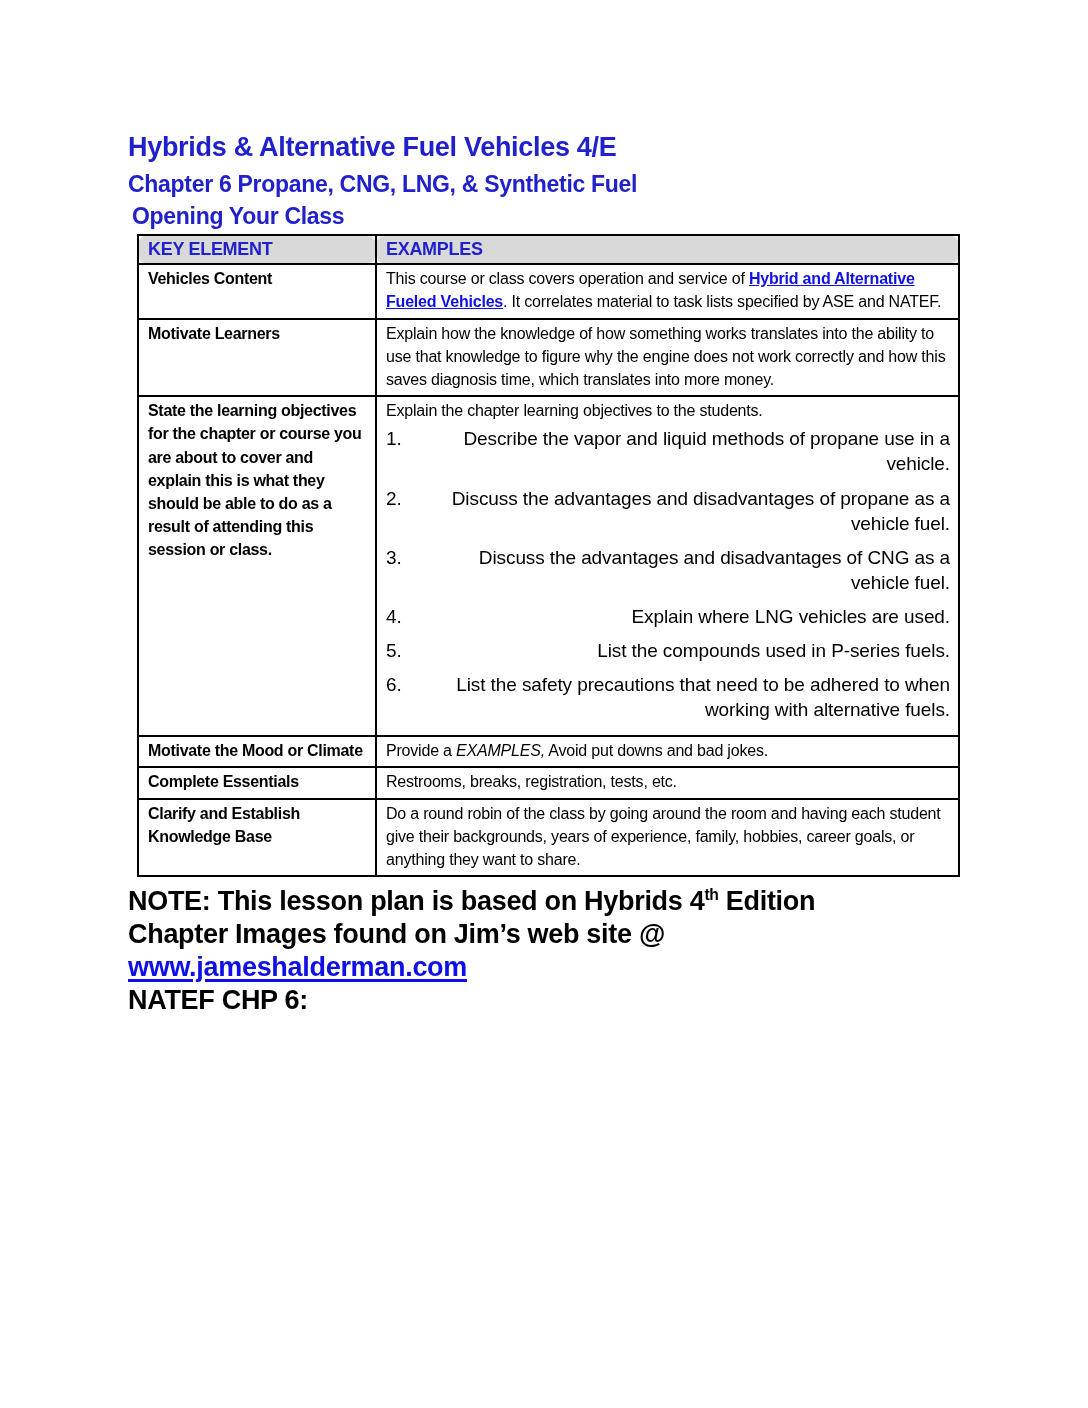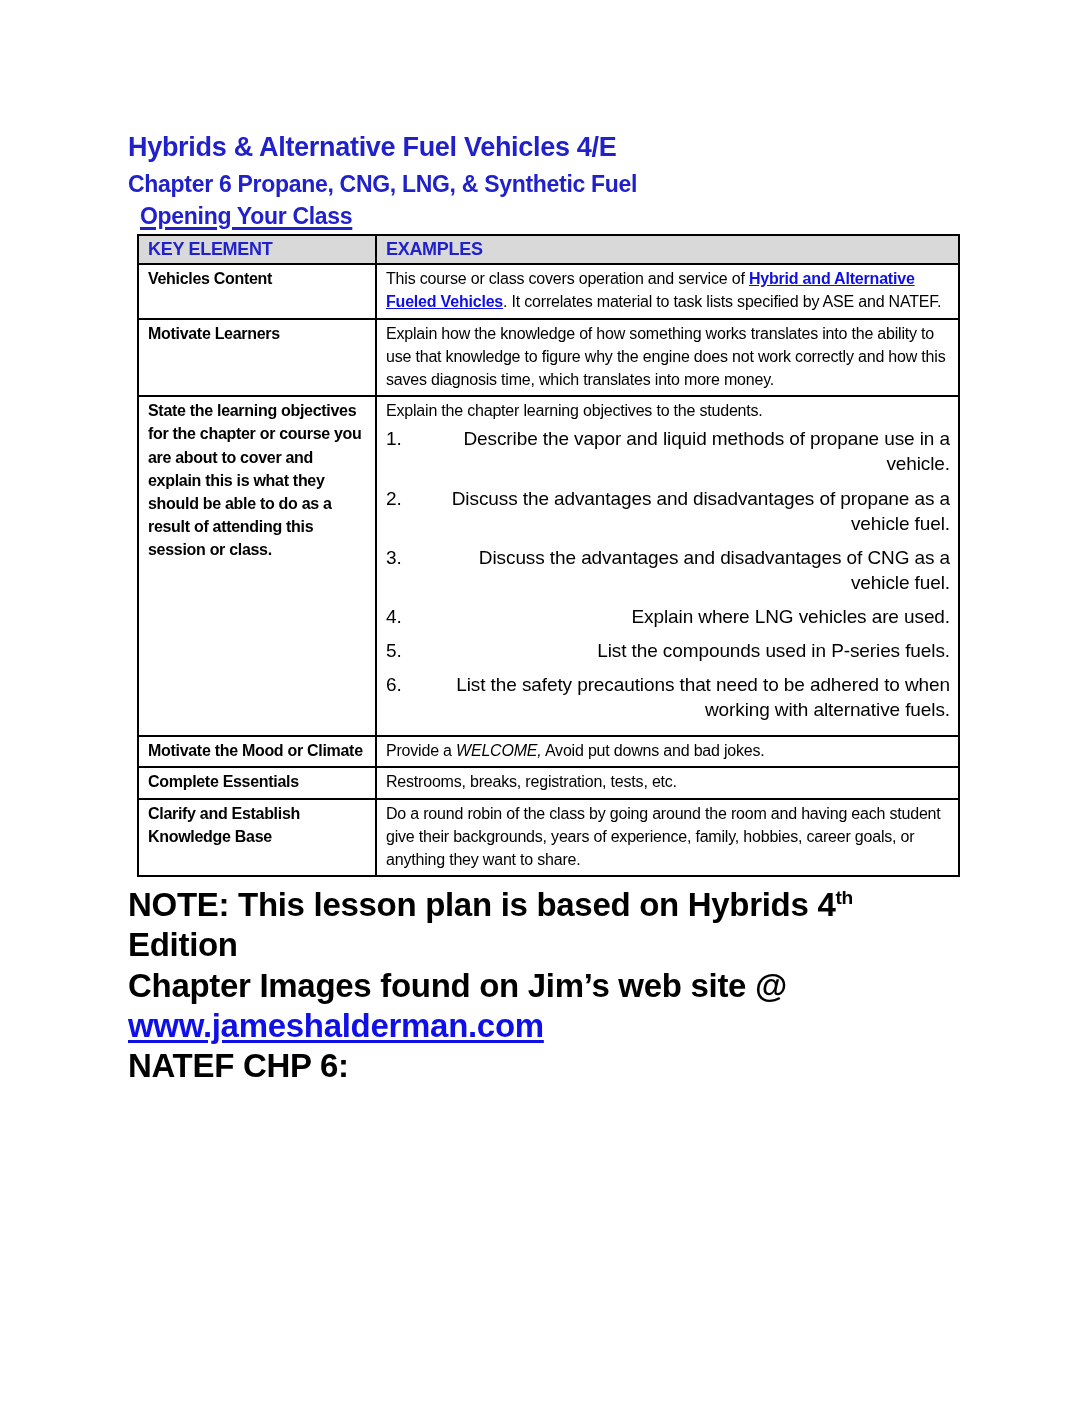--- a/index.html
+++ b/index.html
@@ -28,26 +28,25 @@
   }
   .doc-subtitle {
     margin: 8px 0 0 0;
     font-size: 23px;
     font-weight: bold;
     line-height: 1.15;
     color: var(--heading-blue, #2121cc);
     letter-spacing: -0.3px;
   }
   .section-heading {
-    margin: 5px 0 0 12px;
+    margin: 5px 0 0 4px;
     font-size: 23px;
     font-weight: bold;
     line-height: 1.15;
     color: var(--heading-blue, #2121cc);
-    text-decoration: underline;
     text-decoration-thickness: 3px;
     text-underline-offset: 3px;
     letter-spacing: -0.3px;
   }
   table.lesson {
     margin: 5px 0 0 9px;
     width: 821px;
     border-collapse: collapse;
     table-layout: fixed;
   }
@@ -60,20 +59,21 @@
     padding: 2px 8px 4px 9px;
   }
   table.lesson th {
     background: var(--table-header-bg, #d9d9d9);
     color: var(--heading-blue, #2121cc);
     font-size: 18px;
     font-weight: bold;
     letter-spacing: -0.3px;
     padding-top: 3px;
     padding-bottom: 3px;
+    border-radius: 10px;
   }
   td.key-cell {
     font-weight: bold;
     font-size: 16px;
     line-height: 1.45;
     letter-spacing: -0.3px;
   }
   td.example-cell {
     font-size: 16px;
     line-height: 1.45;
@@ -103,21 +103,21 @@
     padding-left: 30px;
     margin: 0 0 9px 0;
   }
   ol.objectives li::before {
     content: counter(obj) ".";
     position: absolute;
     left: 0;
   }
   .note {
     margin: 8px 0 0 0;
-    font-size: 33px;
+    font-size: 27px;
     font-weight: bold;
     line-height: 1.22;
     letter-spacing: -0.3px;
   }
   .note-link {
     color: var(--link-blue, #0f0fe8);
     text-decoration: underline;
     text-decoration-thickness: 3px;
     text-underline-offset: 3px;
     cursor: pointer;
@@ -160,21 +160,21 @@
                 <li>Discuss the advantages and disadvantages of propane as a vehicle fuel.</li>
                 <li>Discuss the advantages and disadvantages of CNG as a vehicle fuel.</li>
                 <li>Explain where LNG vehicles are used.</li>
                 <li>List the compounds used in P-series fuels.</li>
                 <li>List the safety precautions that need to be adhered to when working with alternative fuels.</li>
               </ol>
         </td>
       </tr>
       <tr>
         <td class="key-cell">Motivate the Mood or Climate</td>
-        <td class="example-cell"><span>Provide a </span><span class="rich-italic">WELCOME,</span><span> Avoid put downs and bad jokes.</span></td>
+        <td class="example-cell"><span>Provide a </span><span class="rich-italic">EXAMPLES,</span><span> Avoid put downs and bad jokes.</span></td>
       </tr>
       <tr>
         <td class="key-cell">Complete Essentials</td>
         <td class="example-cell"><span>Restrooms, breaks, registration, tests, etc.</span></td>
       </tr>
       <tr>
         <td class="key-cell">Clarify and Establish Knowledge Base</td>
         <td class="example-cell"><span>Do a round robin of the class by going around the room and having each student give their backgrounds, years of experience, family, hobbies, career goals, or anything they want to share.</span></td>
       </tr>
     </tbody>

